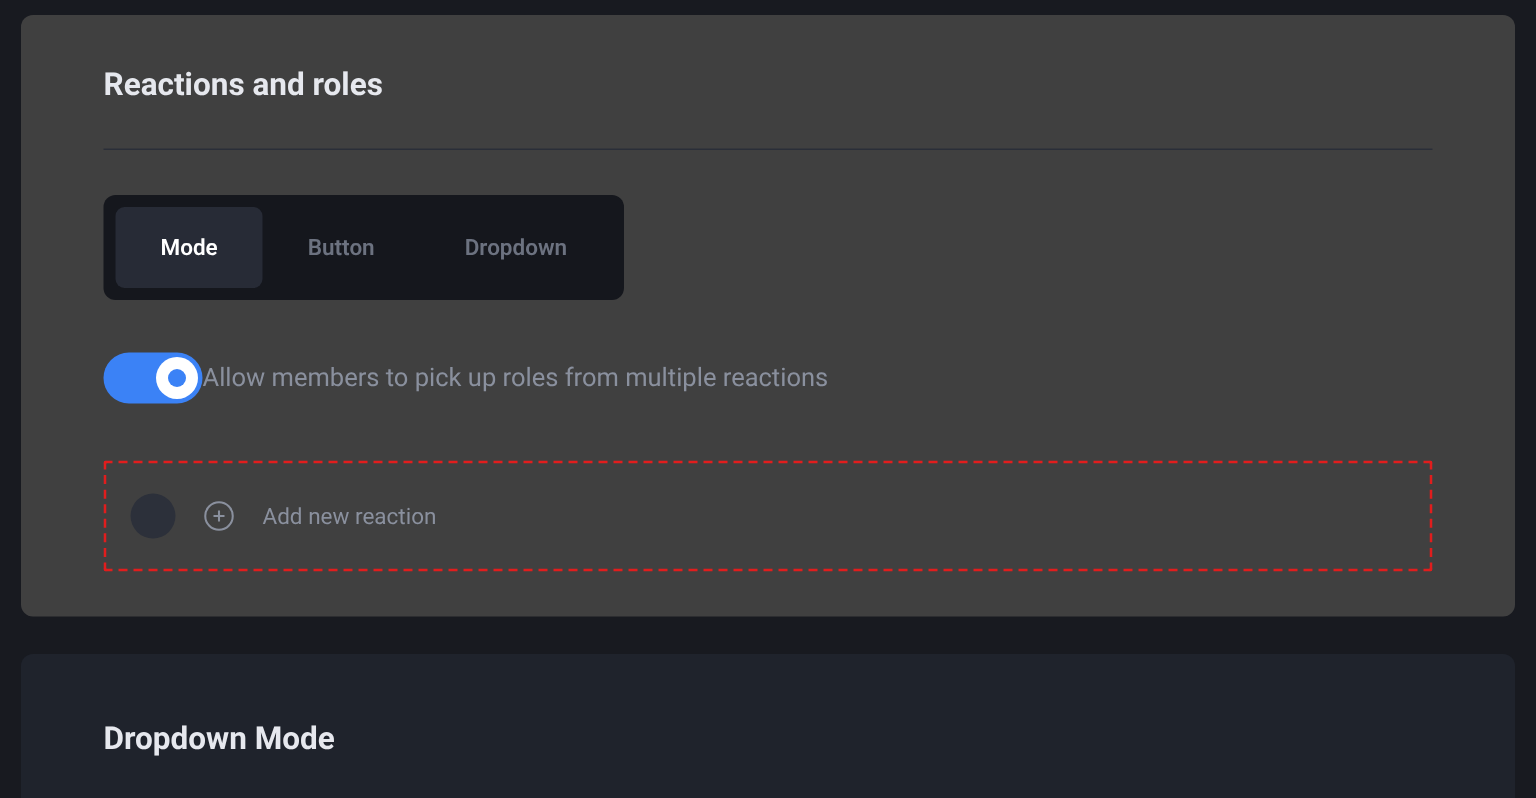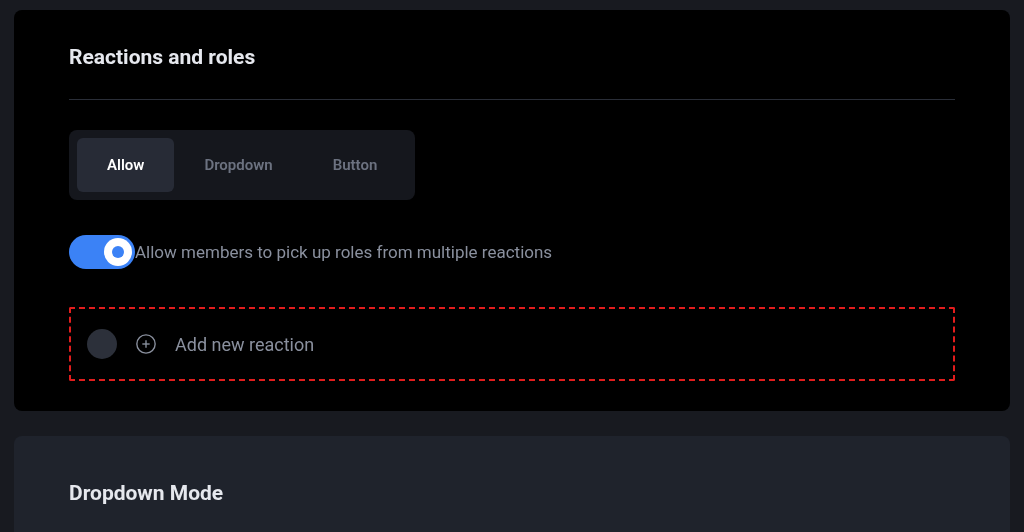--- a/index.html
+++ b/index.html
@@ -5,21 +5,21 @@
     * { margin: 0; padding: 0; box-sizing: border-box; }
     body {
       width: 1024px;
       height: 532px;
       background: #181a20;
       font-family: -apple-system, BlinkMacSystemFont, "Segoe UI", Roboto, Helvetica, Arial, sans-serif;
       padding: 10px 14px;
       overflow: hidden;
     }
     .panel {
-      background: #000000;
+      background: #404040;
       border-radius: 8px;
       padding: 35px 55px 30px 55px;
       margin-bottom: 25px;
     }
     .panel-title {
       color: #e6e8ee;
       font-size: 21px;
       font-weight: 700;
       margin-bottom: 30px;
     }
@@ -98,44 +98,44 @@
       border-radius: 50%;
       flex-shrink: 0;
     }
     .plus-circle {
       width: 22px;
       height: 22px;
       flex-shrink: 0;
     }
     .add-text {
       color: #8a909e;
-      font-size: 18px;
+      font-size: 15px;
     }
     .panel-bottom {
       background: #1f232c;
       border-radius: 8px;
       padding: 45px 55px 20px 55px;
     }
   </style>
 </head>
 <body>
 
 <div class="panel">
   <h2 class="panel-title">Reactions and roles</h2>
   <hr class="divider">
   
   <div class="tab-group">
     <div class="tab active">
-      <span>Allow</span>
+      <span>Mode</span>
+    </div>
+    <div class="tab">
+      <span>Button</span>
     </div>
     <div class="tab">
       <span>Dropdown</span>
-    </div>
-    <div class="tab">
-      <span>Button</span>
     </div>
   </div>
 
   <div class="toggle-row">
     <div class="toggle">
       <div class="toggle-knob">
         <div class="toggle-knob-inner"></div>
       </div>
     </div>
     <span class="toggle-label">Allow members to pick up roles from multiple reactions</span>

